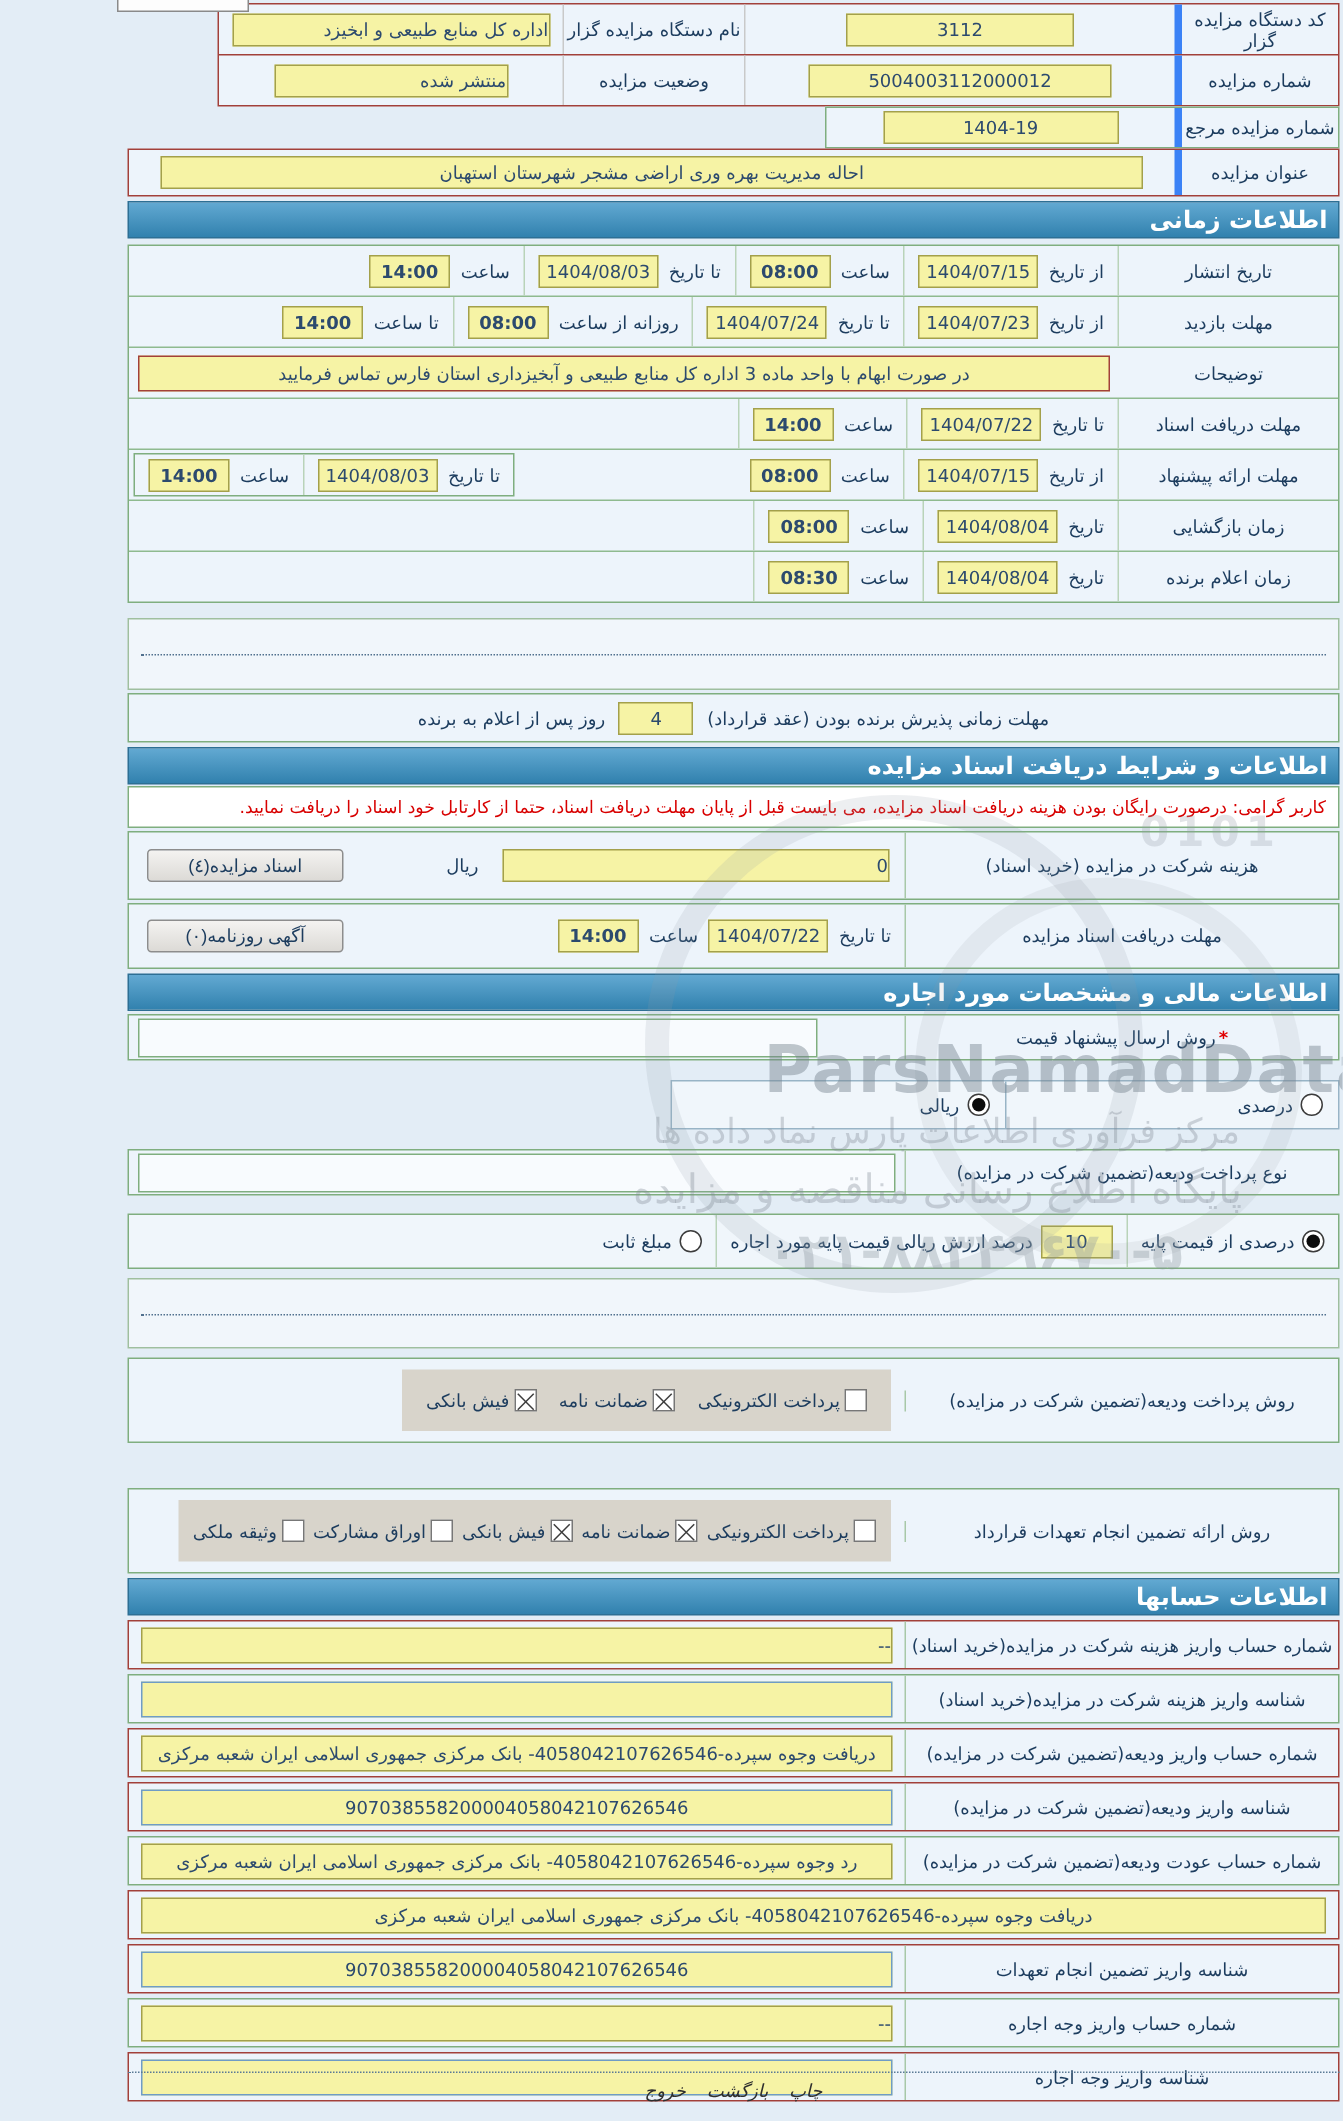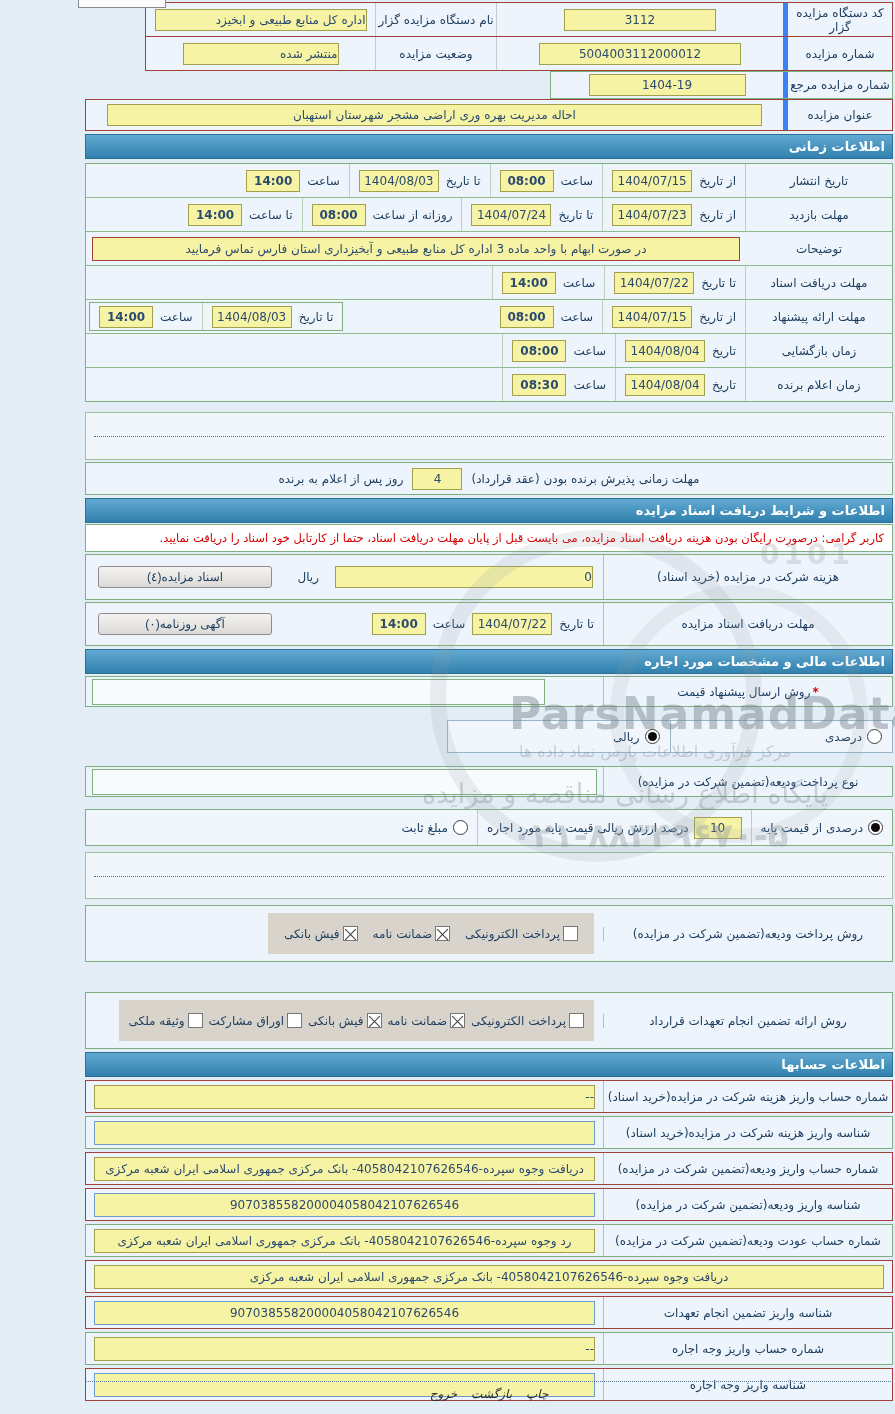--- a/index.html
+++ b/index.html
@@ -4,22 +4,22 @@
 <style>
   html,body{margin:0;padding:0;}
   body{background:#e3edf6;font-family:"DejaVu Sans","Liberation Sans",sans-serif;font-size:12px;color:#1c3c5e;}
   #page{position:relative;width:895px;height:1414px;overflow:hidden;direction:rtl;background:#e3edf6;}
   .content{position:absolute;top:2px;right:2px;width:808px;}
 
   
   .yfield{background:#f6f3a5;border:1px solid #a3a04b;height:20px;line-height:20px;text-align:center;color:#2c4a6e;white-space:nowrap;overflow:hidden;}
   .d{width:78px;} .t{width:52px;font-weight:bold;}
   .lblc{display:flex;align-items:center;justify-content:center;text-align:center;height:100%;}
-  .sec{margin-top:3px;height:23px;line-height:23px;background:linear-gradient(180deg,#62a9d2,#3181ae);border:1px solid #2d6f94;color:#fff;font-weight:bold;padding-right:7px;font-size:13px;}
-  .btn{background:linear-gradient(180deg,#f4f3f1,#dcdad6);border:1px solid #8d8d8d;border-radius:3px;padding:3px 0;width:174px;text-align:center;color:#1c3c5e;cursor:pointer;font-size:12px;}
+  .sec{margin-top:3px;height:23px;line-height:23px;background:linear-gradient(180deg,#62a9d2,#3181ae);border:1px solid #2d6f94;color:#fff;font-weight:bold;padding-right:7px;font-size:16px;}
+  .btn{background:linear-gradient(180deg,#f4f3f1,#dcdad6);border:1px solid #8d8d8d;border-radius:3px;padding:3px 0;width:131px;text-align:center;color:#1c3c5e;cursor:pointer;font-size:12px;}
 
   
   .topgroup{width:746px;border:1px solid #a2403a;background:#edf4fb;}
   .trow{display:flex;align-items:center;height:33px;}
   .trow + .trow{border-top:1px solid #a2403a;}
   .tlabel{width:104px;border-left:5px solid #3b82f6;}
   .tval1{width:286px;display:flex;align-items:center;justify-content:center;height:100%;border-left:1px solid #c9c9c9;}
   .tlabel2{width:120px;border-left:1px solid #c9c9c9;}
   .tval2{flex:1;display:flex;align-items:center;justify-content:center;height:100%;}
   .f150{width:150px;} .f200{width:200px;} .f206{width:206px;text-align:right;padding-left:4px;}
@@ -91,21 +91,21 @@
   .footer{position:absolute;top:1381px;right:2px;width:808px;border-top:1px dotted #5a7astray;border-top:1px dotted #5a7a96;text-align:center;padding-top:5px;}
   .flink{font-style:italic;color:#2e2e2e;margin:0 5px;text-decoration:none;cursor:pointer;}
 
   
   .wm{pointer-events:none;}
   .wmc{position:absolute;border-radius:50%;pointer-events:none;z-index:25;}
   .wmc1{top:530px;left:430px;width:300px;height:300px;border:16px solid rgba(145,155,165,0.16);}
   .wmc2{top:585px;left:610px;width:230px;height:230px;border:14px solid rgba(145,155,165,0.13);}
   .wm-digits{position:absolute;top:538px;left:760px;font-size:28px;font-weight:bold;color:rgba(150,158,168,0.28);z-index:26;letter-spacing:4px;}
   .wm-brand{position:absolute;top:688px;left:468px;font-size:44px;font-weight:bold;color:rgba(118,130,142,0.45);letter-spacing:1px;z-index:26;pointer-events:none;margin-left:41px;}
-  .wm-fa1{position:absolute;top:742px;left:420px;width:470px;text-align:center;font-size:16px;color:rgba(128,138,148,0.35);z-index:26;pointer-events:none;}
+  .wm-fa1{position:absolute;top:742px;left:396px;width:470px;text-align:center;font-size:23px;color:rgba(128,138,148,0.35);z-index:26;pointer-events:none;}
   .wm-fa2{position:absolute;top:778px;left:390px;width:470px;text-align:center;font-size:27px;color:rgba(128,138,148,0.35);z-index:26;pointer-events:none;}
   .wm-phone{position:absolute;top:815px;left:430px;width:440px;text-align:center;font-size:34px;font-weight:bold;color:rgba(138,148,158,0.35);z-index:26;pointer-events:none;}
   .topbox{position:absolute;top:0;left:78px;width:86px;height:7px;background:#fdfdfd;border:1px solid #8a8a8a;border-top:none;z-index:5;}
 </style>
 </head>
 <body>
 
 <div id="page">
   <div class="topbox"></div>
 

